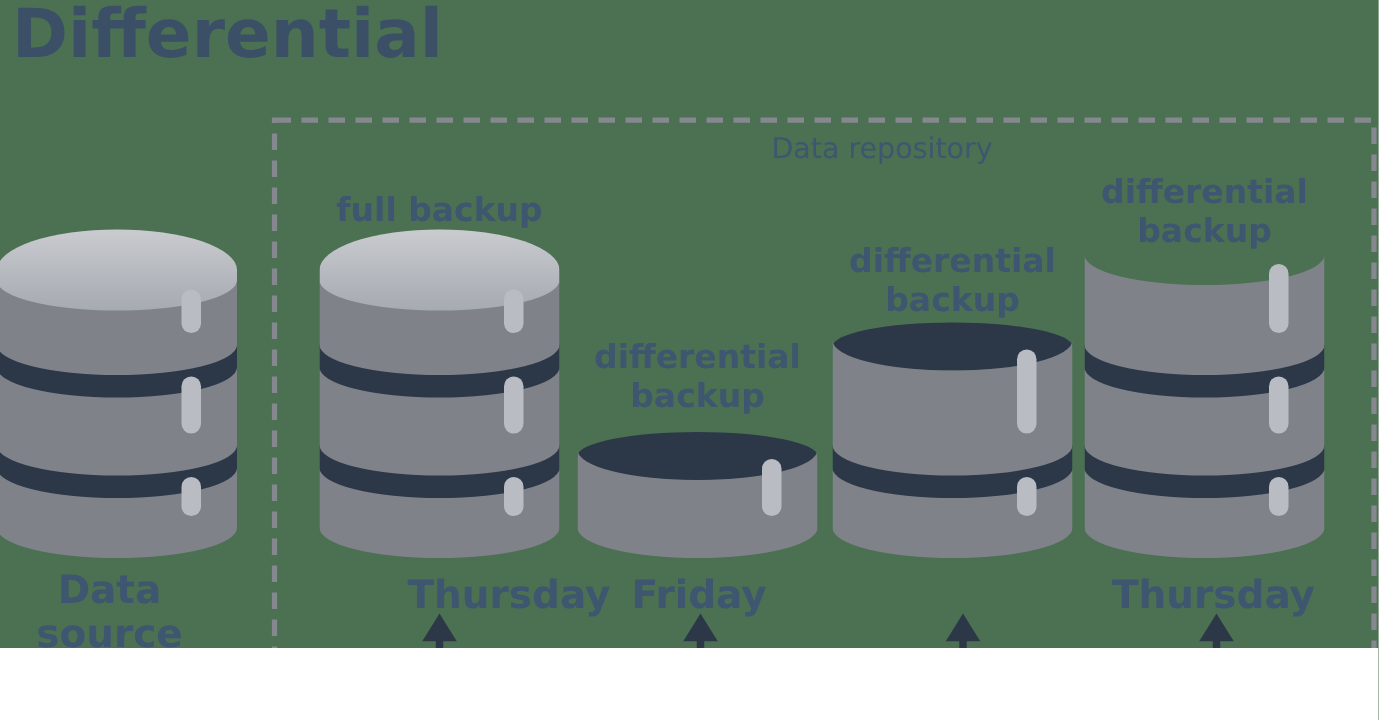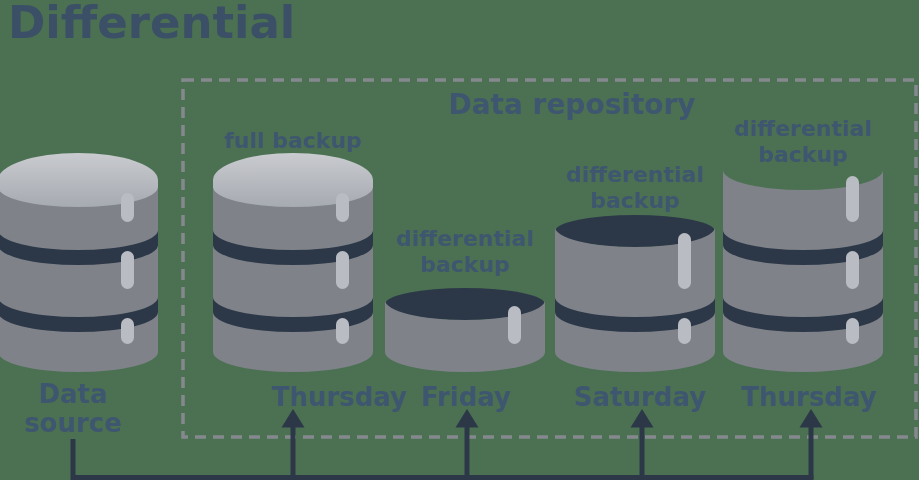--- a/index.html
+++ b/index.html
@@ -1,28 +1,28 @@
 <!DOCTYPE html>
 <html style="--background: #4b7152; --title-ink: #3b5066; --label-ink: #3e566f; --dark-navy: #2c3848; --body-gray: #7f8289; --top-light: #c9cbcf; --top-light-shade: #a6aab1; --highlight: #b9bdc3; --dashed-border: #85898f;"><head>
 <meta charset="utf-8">
 <style>
   html,body{margin:0;padding:0;}
   .stage{
-    position:relative;width:919px;height:480px;overflow:hidden;
+    position:relative;width:919px;height:432px;overflow:hidden;
     background:var(--background,#4b7152);
     font-family:"DejaVu Sans","Liberation Sans",sans-serif;
   }
   .title{
     position:absolute;left:8px;top:-4px;
     font-size:45px;font-weight:800;letter-spacing:0;
     color:var(--title-ink,#3b5066);
   }
   .repo-label{
-    position:absolute;left:422px;top:88px;width:300px;text-align:center;
-    font-size:28px;font-weight:bold;color:var(--label-ink,#3e566f);
+    position:absolute;left:438px;top:88px;width:300px;text-align:center;
+    font-size:19px;font-weight:normal;color:var(--label-ink,#3e566f);
   }
   .stack{position:absolute;top:0;width:160px;height:480px;}
   .cyl, .cyl svg{position:absolute;left:0;top:0;}
   .caption{
     position:absolute;left:-30px;width:220px;text-align:center;
     font-size:22px;line-height:26px;font-weight:bold;
     color:var(--label-ink,#3e566f);white-space:pre-line;
   }
   .daylabel{
     position:absolute;width:220px;text-align:center;
@@ -122,21 +122,20 @@
     <div class="cyl">
         <svg width="160" height="480" viewBox="0 0 160 480">
           <path d="M0,296 A80,20 0 0 0 160,296 L160,313 A80,20 0 0 1 0,313 Z" fill="#2c3848"></path>
           <ellipse cx="80" cy="231" rx="80" ry="16" fill="#2c3848"></ellipse>
           <path d="M0,227 A80,20 0 0 0 160,227 L160,297 A80,20 0 0 1 0,297 Z" fill="#7f8289"></path>
           <rect x="123" y="233" width="13" height="56" rx="6.5" fill="#b9bdc3"></rect>
           <path d="M0,312 A80,20 0 0 0 160,312 L160,352 A80,20 0 0 1 0,352 Z" fill="#7f8289"></path>
           <rect x="123" y="318" width="13" height="26" rx="6.5" fill="#b9bdc3"></rect>
         </svg>
       </div>
-    <div class="daylabel" style="top: 383px; left: -25px;">Saturday</div>
   </div>
 
   <div class="stack" style="left: 723px;">
     <div class="caption" style="top: 116px;">differential
 backup</div>
     <div class="cyl">
         <svg width="160" height="480" viewBox="0 0 160 480">
           <path d="M0,229 A80,20 0 0 0 160,229 L160,246 A80,20 0 0 1 0,246 Z" fill="#2c3848"></path>
           <path d="M0,296 A80,20 0 0 0 160,296 L160,313 A80,20 0 0 1 0,313 Z" fill="#2c3848"></path>
           <path d="M0,170 A80,20 0 0 0 160,170 L160,230 A80,20 0 0 1 0,230 Z" fill="#7f8289"></path>

